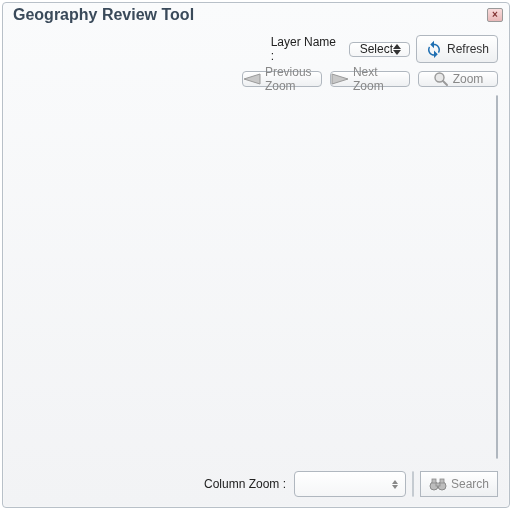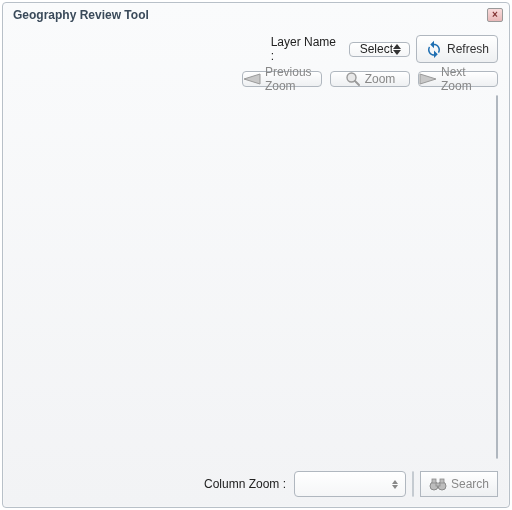--- a/index.html
+++ b/index.html
@@ -26,21 +26,21 @@
     .titlebar {
       display: flex;
       align-items: center;
       justify-content: space-between;
       padding: 4px 6px 4px 10px;
       height: 24px;
       color: #3a4a5a;
     }
     .titlebar-text {
       font-weight: bold;
-      font-size: 12px;
+      font-size: 16px;
     }
     .close-btn {
       width: 16px;
       height: 14px;
       border: 1px solid #999;
       border-radius: 2px;
       background: linear-gradient(to bottom, #f8dcdc, #e8b8b8);
       display: flex;
       align-items: center;
       justify-content: center;
@@ -226,34 +226,34 @@
       <div class="zoom-btn">
         <span>
           <svg width="18" height="12" viewBox="0 0 18 12">
             <polygon points="1,6 17,1 17,11" fill="#c8c8c8" stroke="#9a9a9a" stroke-width="1"></polygon>
           </svg>
         </span>
         <span>Previous Zoom</span>
       </div>
       <div class="zoom-btn">
         <span>
+          <svg width="18" height="12" viewBox="0 0 18 12">
+            <polygon points="17,6 1,1 1,11" fill="#c8c8c8" stroke="#9a9a9a" stroke-width="1"></polygon>
+          </svg>
+        </span>
+        <span>Next Zoom</span>
+      </div>
+      <div class="zoom-btn">
+        <span>
           <svg width="16" height="16" viewBox="0 0 16 16">
             <circle cx="6.5" cy="6.5" r="4.5" fill="#e8e8e8" stroke="#9a9a9a" stroke-width="1.4"></circle>
             <line x1="10" y1="10" x2="14" y2="14" stroke="#9a9a9a" stroke-width="2" stroke-linecap="round"></line>
           </svg>
         </span>
         <span>Zoom</span>
-      </div>
-      <div class="zoom-btn">
-        <span>
-          <svg width="18" height="12" viewBox="0 0 18 12">
-            <polygon points="17,6 1,1 1,11" fill="#c8c8c8" stroke="#9a9a9a" stroke-width="1"></polygon>
-          </svg>
-        </span>
-        <span>Next Zoom</span>
       </div>
     </div>
 
     <div class="canvas"></div>
 
     <div class="row bottom-row">
       <span class="label col-label">Column Zoom :</span>
       <div class="small-select">
         <span></span>
         <span class="spinner">

